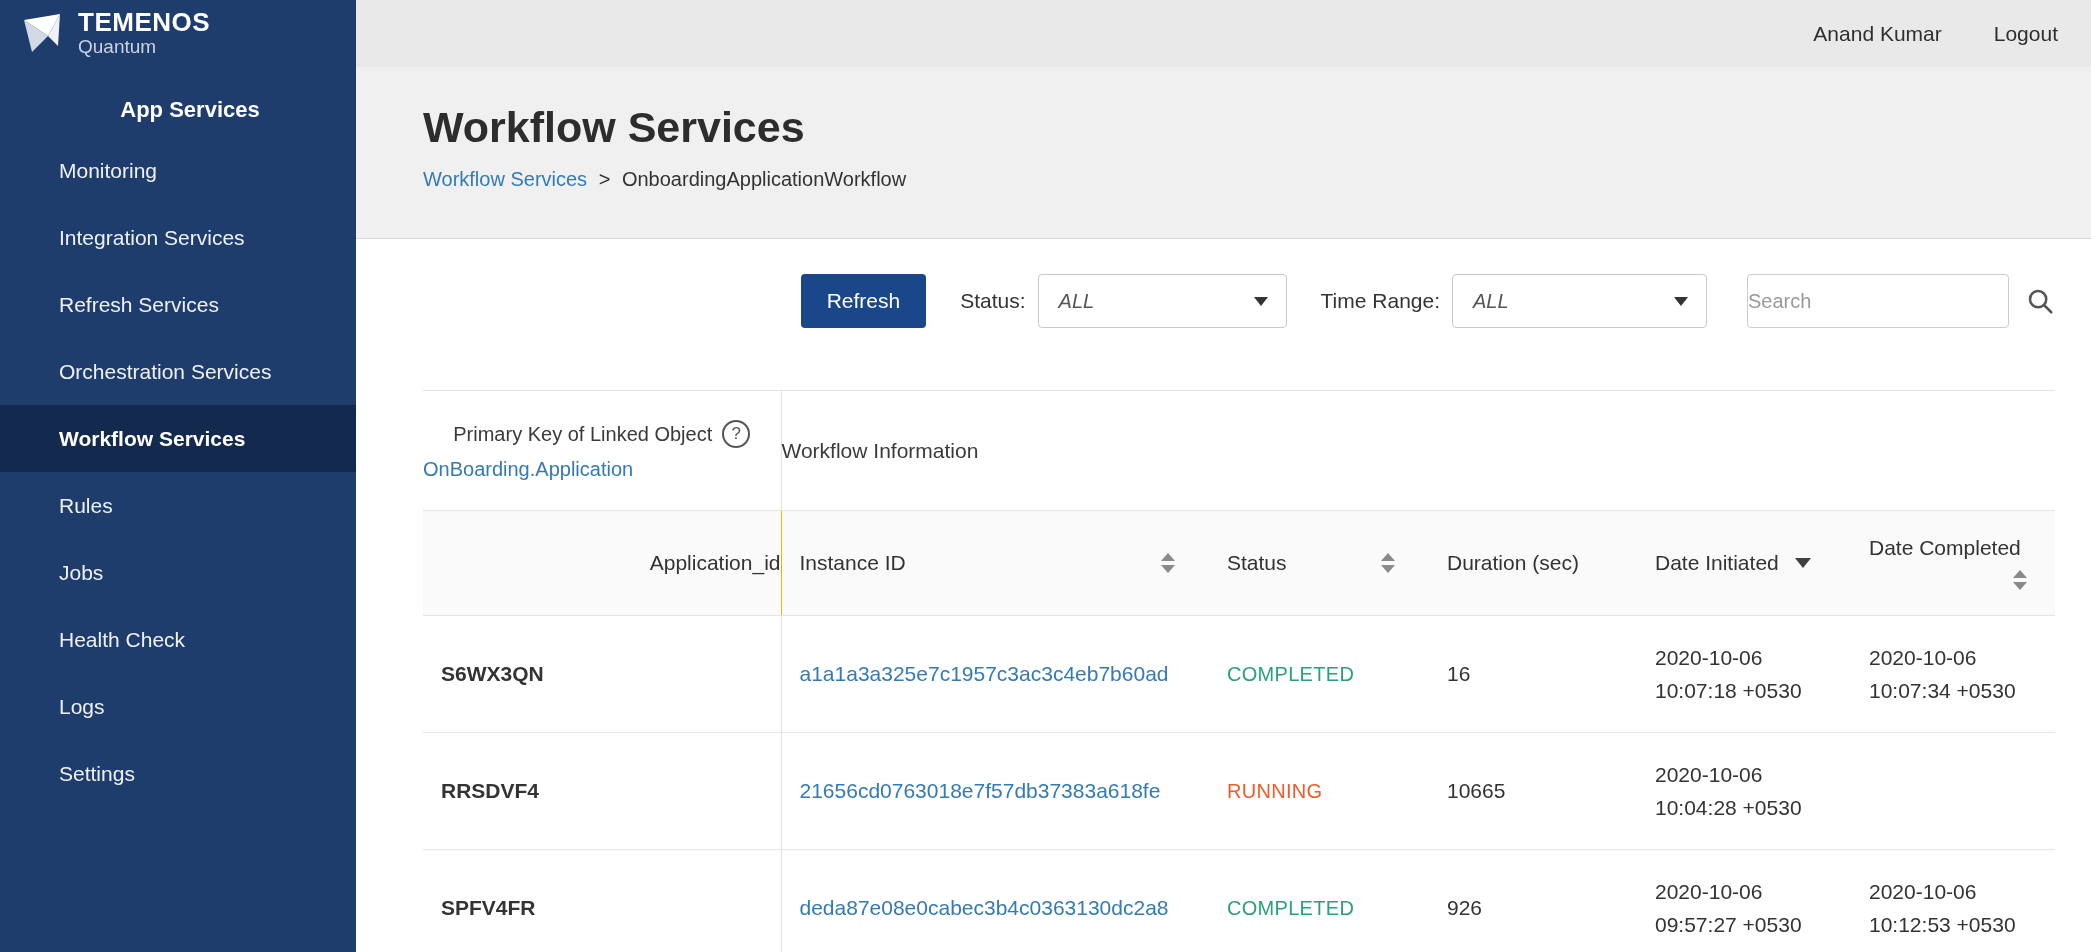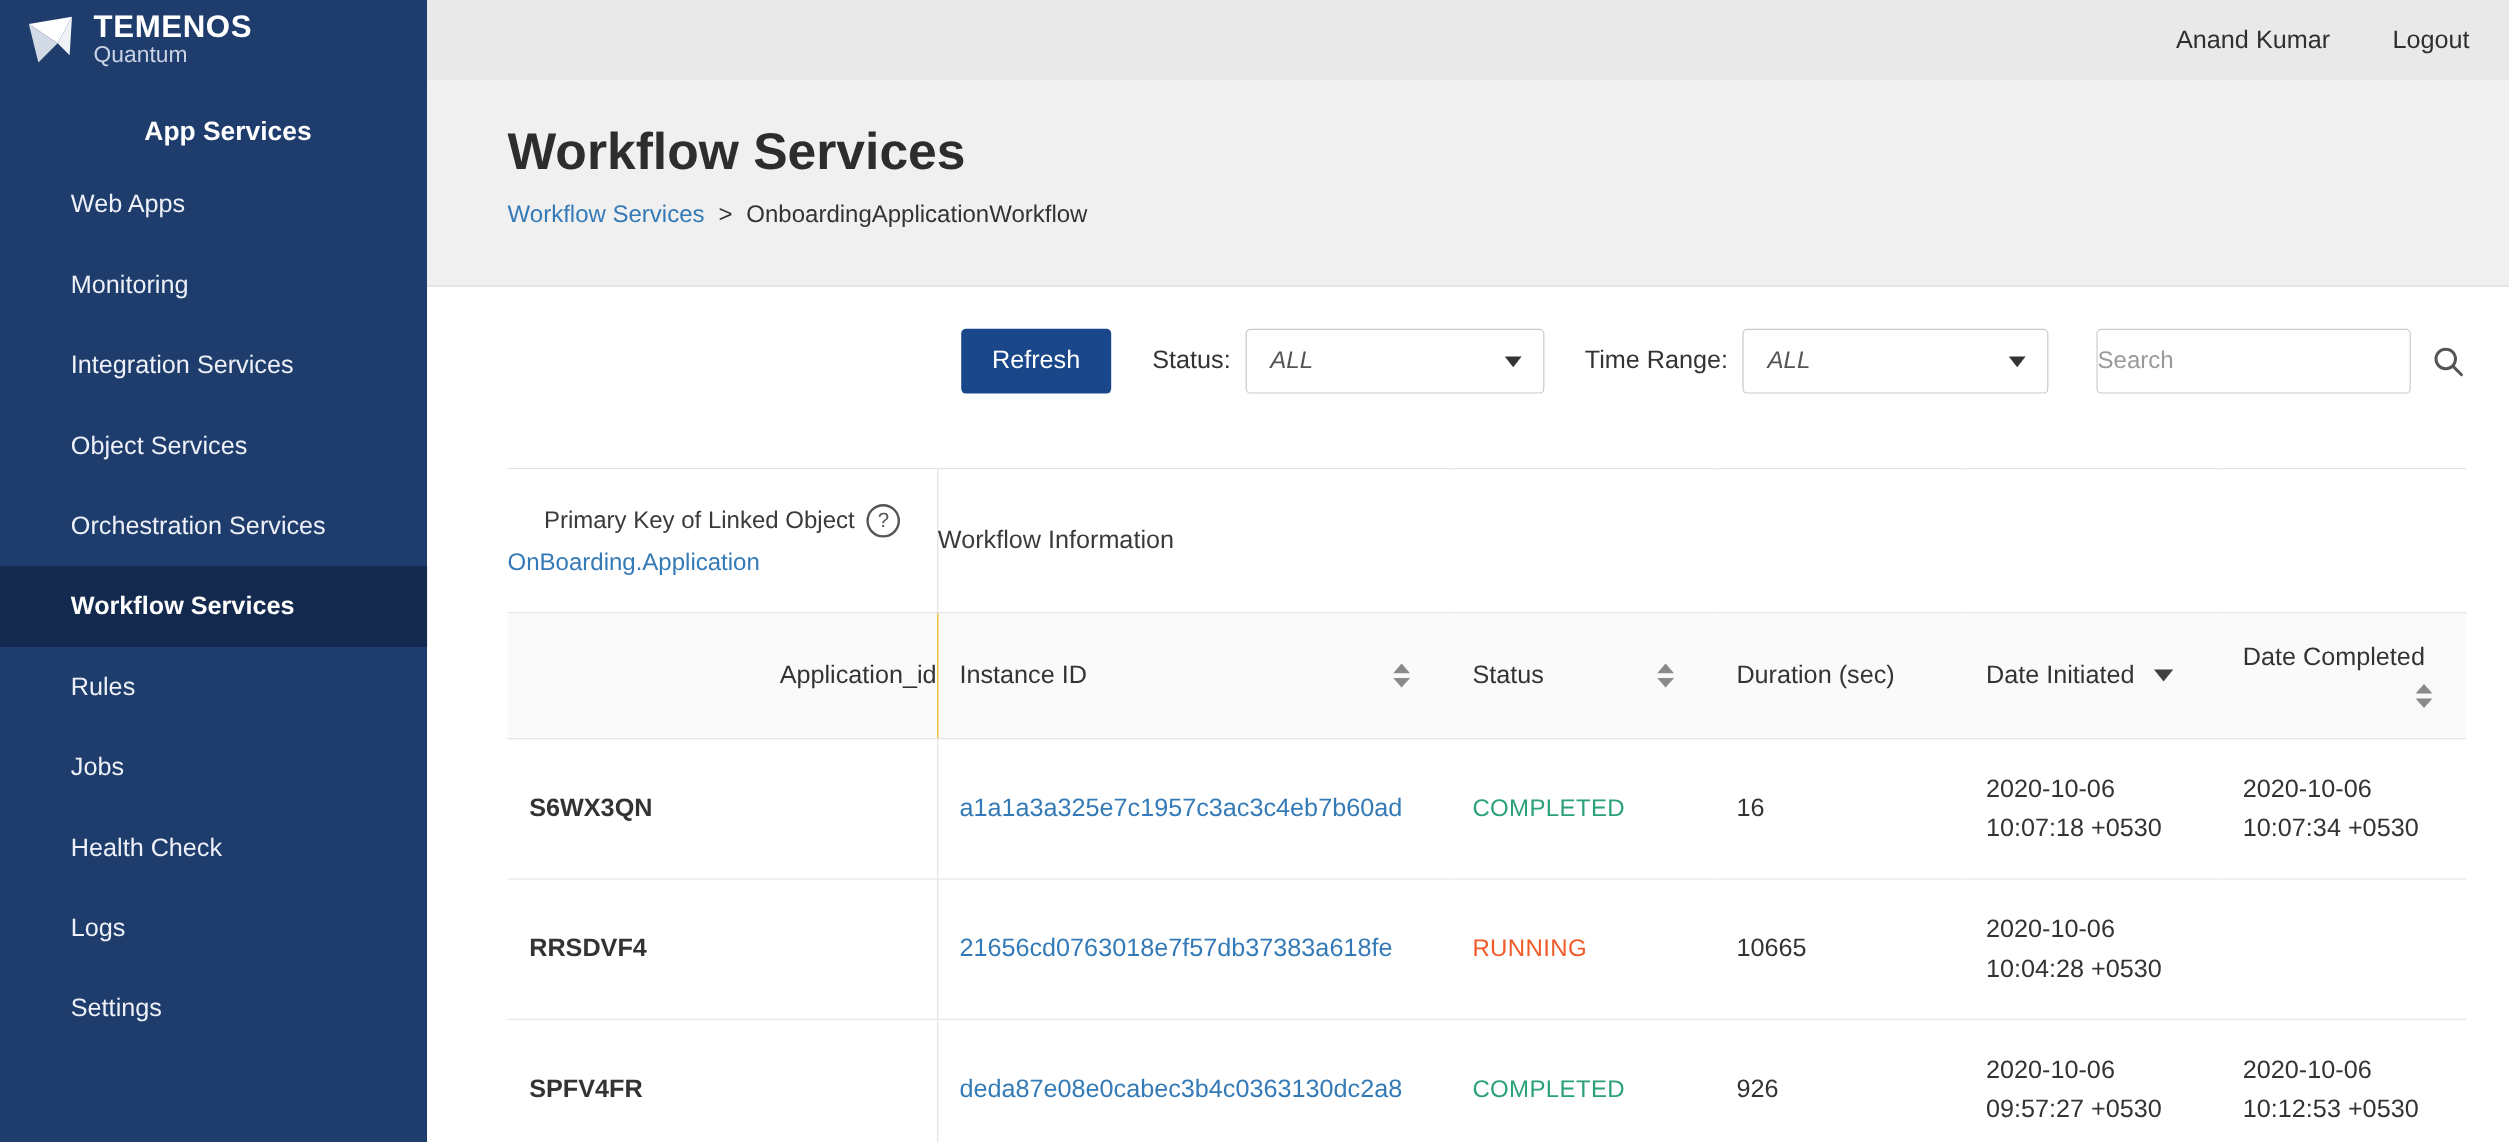--- a/index.html
+++ b/index.html
@@ -86,24 +86,23 @@
         <polygon points="6,10 30,26 14,42" fill="#d2dae6"></polygon>
         <polygon points="30,26 42,4 40,36" fill="#eef2f7"></polygon>
       </svg>
       <div>
         <div class="logo-brand">TEMENOS</div>
         <div class="logo-product">Quantum</div>
       </div>
     </div>
     <div class="sidebar-section">App Services</div>
     <nav>
-      <div class="nav-item">Web Apps</div>
       <div class="nav-item">Monitoring</div>
       <div class="nav-item">Integration Services</div>
-      <div class="nav-item">Object Services</div>
+      <div class="nav-item">Refresh Services</div>
       <div class="nav-item">Orchestration Services</div>
       <div class="nav-item active">Workflow Services</div>
       <div class="nav-item">Rules</div>
       <div class="nav-item">Jobs</div>
       <div class="nav-item">Health Check</div>
       <div class="nav-item">Logs</div>
       <div class="nav-item">Settings</div>
     </nav>
   </aside>
 

